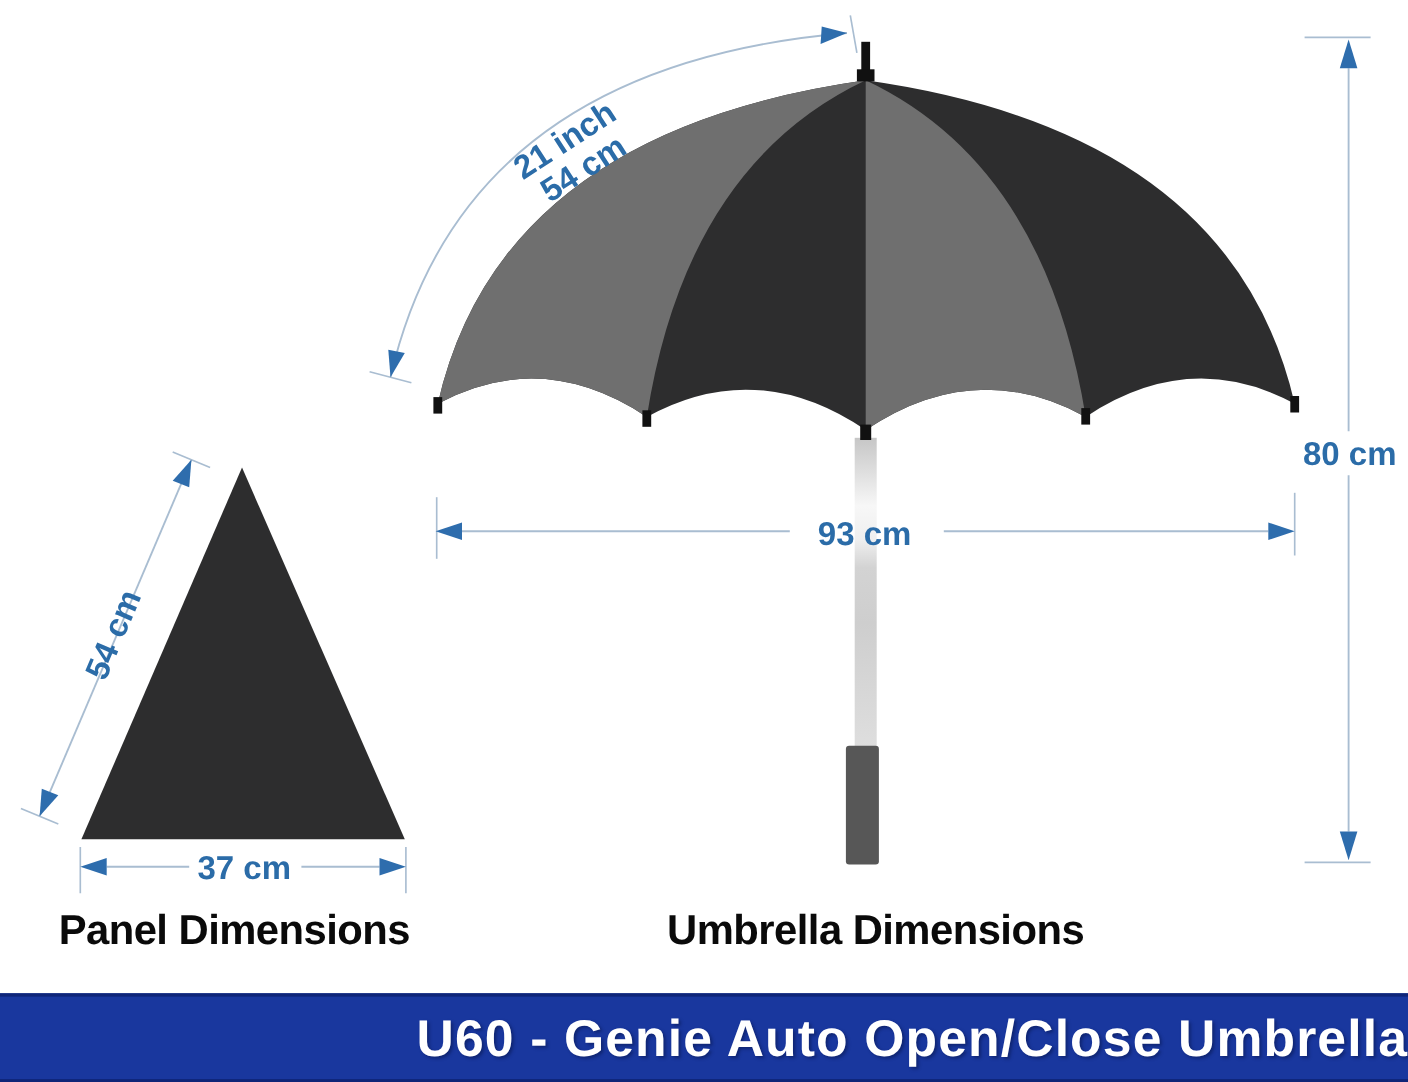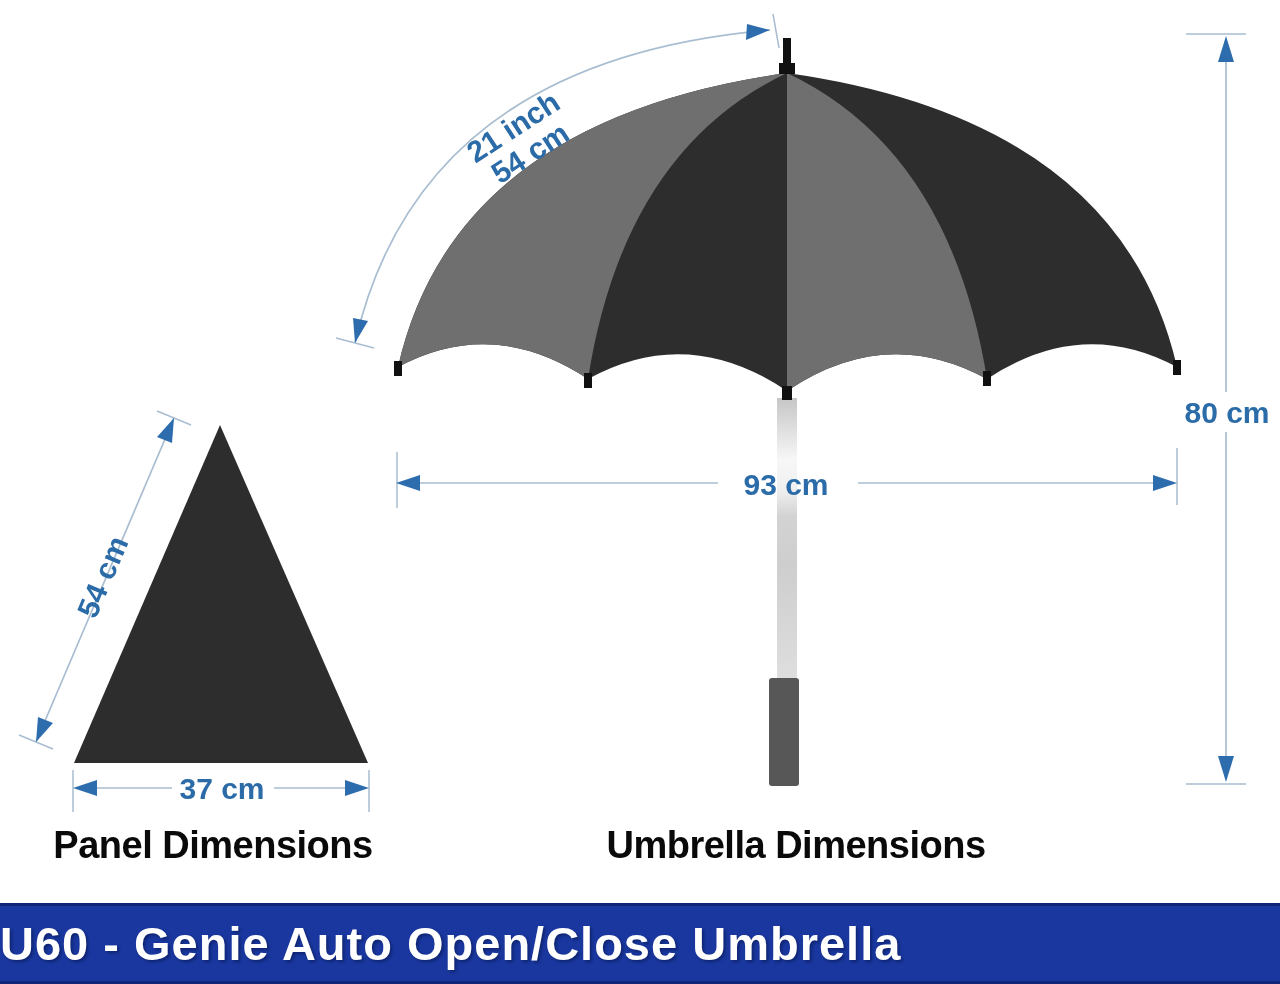--- a/index.html
+++ b/index.html
@@ -32,21 +32,21 @@
   .banner {
     position:absolute;
     left:0; top:903px;
     width:1280px; height:81px;
     background:#19379e;
     border-top:3px solid #0f2578;
     border-bottom:3px solid #0f2578;
     box-sizing:border-box;
     display:flex;
     align-items:center;
-    justify-content:flex-start;
+    justify-content:flex-end;
   }
   .banner-title {
     color:#ffffff;
     font-size:47px;
     font-weight:bold;
     letter-spacing:1px;
     text-shadow:2px 2px 3px rgba(5,15,60,0.45);
     white-space:nowrap;
   }
 </style>

